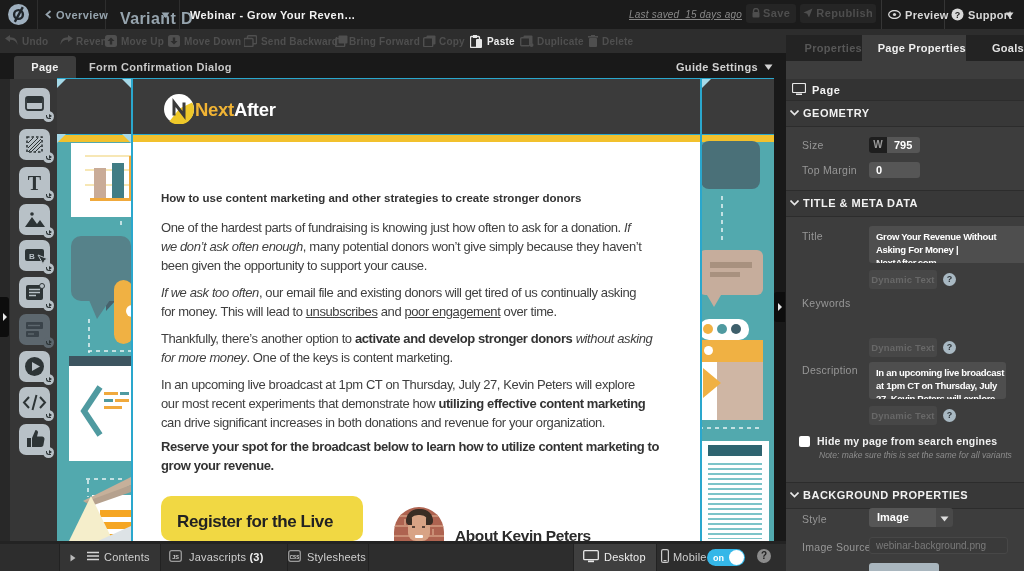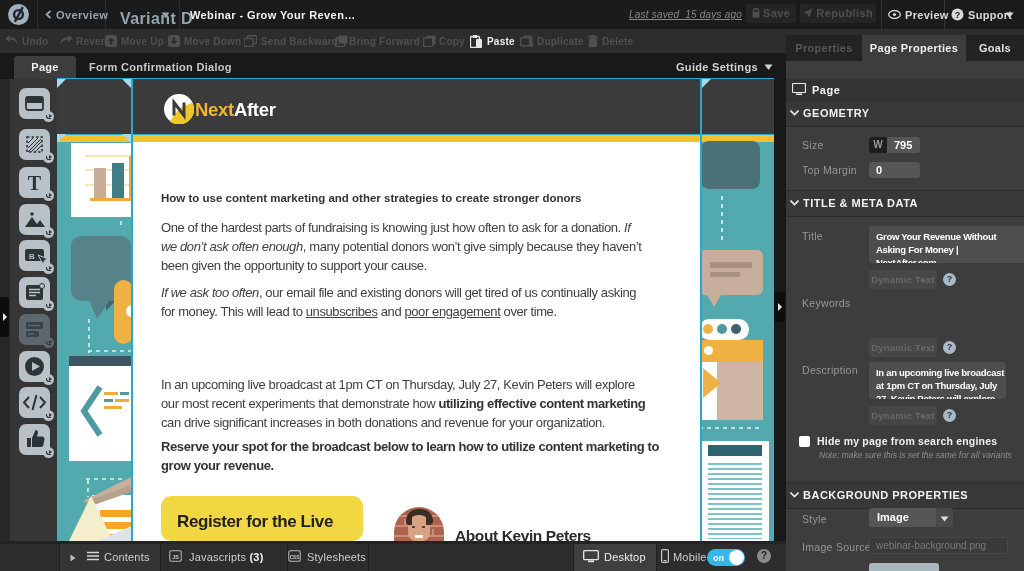--- a/index.html
+++ b/index.html
@@ -34,21 +34,21 @@
   .cyanline { background:#2aa7cd; }
   .ptext { color:#3f3f3f; font-size:13px; letter-spacing:-0.4px; line-height:19px; }
   .ptext b { color:#333; }
   .dashv { width:2px; background-image:repeating-linear-gradient(180deg,rgba(255,255,255,.65) 0 4px,transparent 4px 8px); }
   .dashh { height:2px; background-image:repeating-linear-gradient(90deg,rgba(255,255,255,.65) 0 4px,transparent 4px 8px); }
 
   #rgut { left:774px; top:79px; width:12px; height:462px; background:#191919; }
 
   #panel { left:786px; top:53px; width:238px; height:518px; background:#3d3d3d; }
   .ptabs { top:35px; height:26px; background:#232323; color:#575757; font-size:11px;
-    font-weight:bold; letter-spacing:.3px; text-align:center; line-height:26px; }
+    font-weight:bold; letter-spacing:.3px; text-align:right; line-height:26px; }
   .plabel { color:#979797; font-size:10.5px; letter-spacing:.3px; }
   .phead { color:#f2f2f2; font-size:11px; font-weight:bold; letter-spacing:.5px; }
   .pinput { background:#565656; border-radius:3px; color:#fff; font-size:11px; font-weight:bold; }
   .parea { background:#4e4e4e; border-radius:3px; color:#fff; font-weight:bold;
      line-height:13px; padding:4px 0 0 7px; overflow:hidden; letter-spacing:-0.3px; white-space:nowrap; font-size:9.5px; }
   .dyn { width:68px; height:19px; background:#474747; border-radius:3px; color:#686868;
      font-size:9.5px; font-weight:bold; text-align:center; line-height:19px; letter-spacing:.2px; white-space:nowrap; }
   .qm { width:13px; height:13px; border-radius:50%; background:#a9b9c3; color:#30373c;
      font-size:9px; font-weight:bold; text-align:center; line-height:13px; }
   .sechead { left:786px; width:238px; height:27px; background:#383838;
@@ -259,20 +259,22 @@
     <div class="abs" style="left:645px;top:0;width:0;height:0;border-top:9px solid #a5d9e8;border-right:9px solid transparent"></div>
   </div>
   <div class="abs cyanline" style="left:57px;top:77.5px;width:717px;height:1.5px"></div>
 
   <div class="abs" style="left:161px;top:192px;font-size:11.5px;font-weight:bold;color:#333">How to use content marketing and other strategies to create stronger donors</div>
   <div class="abs ptext" style="left:161px;top:218px;width:515px">One of the hardest parts of fundraising is knowing just how often to ask for a donation. <i>If<br>
 we don’t ask often enough</i>, many potential donors won’t give simply because they haven’t<br>
 been given the opportunity to support your cause.</div>
   <div class="abs ptext" style="left:161px;top:283px;width:515px"><i>If we ask too often</i>, our email file and existing donors will get tired of us continually asking<br>
 for money. This will lead to <span style="text-decoration:underline">unsubscribes</span> and <span style="text-decoration:underline">poor engagement</span> over time.</div>
+  <div class="abs ptext" style="left:161px;top:329px;width:515px">Thankfully, there’s another option to <b>activate and develop stronger donors</b> <i>without asking<br>
+for more money</i>. One of the keys is content marketing.</div>
   <div class="abs ptext" style="left:161px;top:375px;width:515px">In an upcoming live broadcast at 1pm CT on Thursday, July 27, Kevin Peters will explore<br>
 our most recent experiments that demonstrate how <b>utilizing effective content marketing</b><br>
 can drive significant increases in both donations and revenue for your organization.</div>
   <div class="abs ptext" style="left:161px;top:437px;width:515px;font-weight:bold;color:#333">Reserve your spot for the broadcast below to learn how to utilize content marketing to<br>
 grow your revenue.</div>
   <div class="abs" style="left:161px;top:496px;width:202px;height:45px;background:#f1d843;border-radius:10px"></div>
   <div class="abs" style="left:177px;top:512px;font-size:17px;font-weight:bold;color:#222;letter-spacing:-0.4px">Register for the Live</div>
   <div class="abs" style="left:394px;top:507px;width:50px;height:34px;border-radius:25px 25px 0 0;overflow:hidden">
     <div class="abs" style="left:0;top:0;width:50px;height:34px;background:#ae6350"></div>
     <div class="abs" style="left:0;top:8px;width:50px;height:2px;background:#c98e75"></div>

